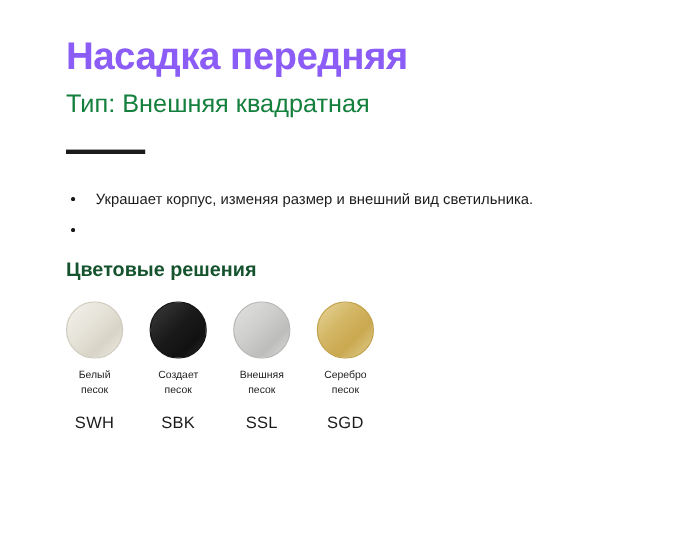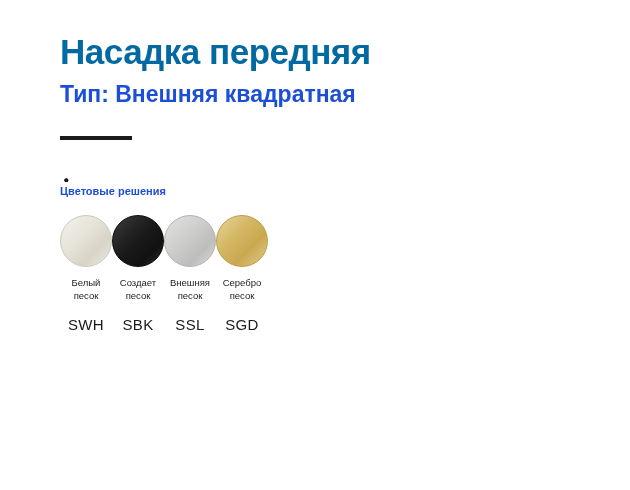--- a/index.html
+++ b/index.html
@@ -25,29 +25,29 @@
   .content {
     position: absolute;
     left: 60px;
     top: 24px;
     width: 530px;
   }
   .title {
     font-size: 35px;
     font-weight: bold;
     letter-spacing: -0.5px;
-    color: #0369a1;
+    color: #8b5cf6;
     line-height: 1.15;
     margin: 0;
     padding-top: 8px;
   }
   .subtitle {
     font-size: 23px;
-    font-weight: bold;
-    color: #1d4ed8;
+    font-weight: normal;
+    color: #15803d;
     margin: 9px 0 0 0;
     line-height: 1.2;
   }
   .rule {
     width: 72px;
     height: 4px;
     background: #1b1b1b;
     margin: 27px 0 0 0;
   }
   .bullets {
@@ -66,27 +66,28 @@
   .bullets li .dot {
     position: absolute;
     left: 4px;
     top: 0px;
     font-size: 13.5px;
     line-height: 1.35;
     color: #1b1b1b;
   }
   .colors-heading {
     margin: 45px 0 0 0;
-    font-size: 11px;
+    font-size: 18px;
     font-weight: bold;
-    color: #1d4ed8;
+    color: #14532d;
   }
   .swatches {
     margin-top: 18px;
     display: flex;
+    gap: 24px;
   }
   .swatch {
     width: 52px;
     text-align: center;
   }
   .disc {
     width: 50px;
     height: 50px;
     border-radius: 50%;
     margin: 0 auto;
@@ -131,20 +132,21 @@
     <h2 class="subtitle">Тип: Внешняя квадратная</h2>
 
     <div class="rule"></div>
 
     <ul class="bullets">
       <li>
         <span class="dot">•</span>
       </li>
       <li>
         <span class="dot">•</span>
+        <span>Украшает корпус, изменяя размер и внешний вид светильника.</span>
       </li>
       <li>
         <span class="dot">•</span>
       </li>
       <li>
         <span class="dot">•</span>
       </li>
     </ul>
 
     <div class="colors-heading">Цветовые решения</div>

